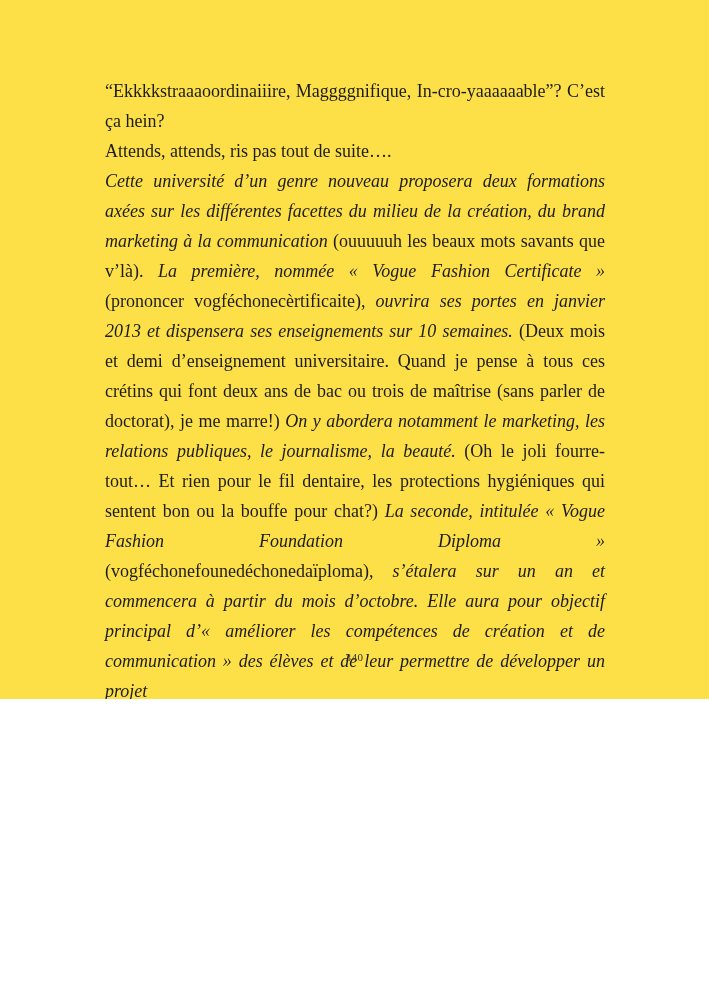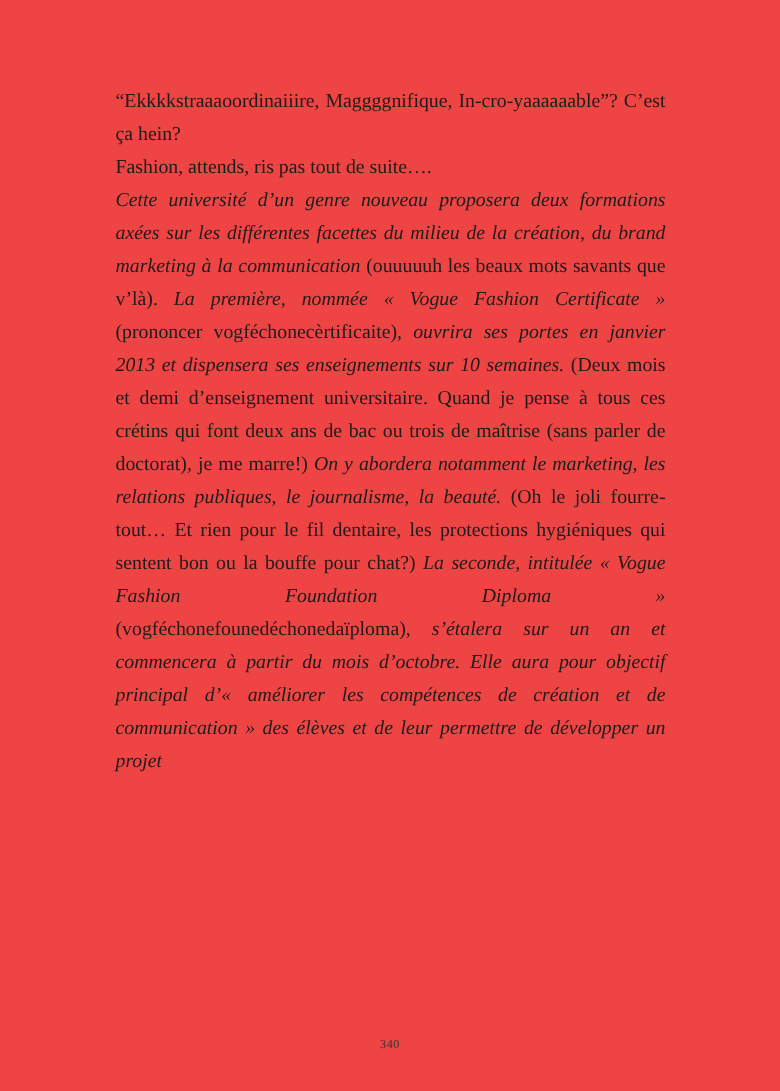--- a/index.html
+++ b/index.html
@@ -9,24 +9,24 @@
   }
   body {
     width: 709px;
     height: 992px;
     font-family: "Liberation Serif", "DejaVu Serif", serif;
     color: #1c1c1c;
   }
   .page {
     position: relative;
     width: 709px;
-    height: 992px;
+    height: 699px;
     box-sizing: border-box;
     padding: 76px 104px 0 105px;
-    background: #ef4444;
+    background: #fde047;
     overflow: hidden;
   }
   .text-block {
     font-size: 18px;
     line-height: 30px;
     text-align: justify;
     text-justify: inter-word;
   }
   .text-block p {
     margin: 0;
@@ -48,20 +48,20 @@
 </style>
 </head>
 <body>
 
 <div class="page">
   <div class="text-block">
 
     <p><span>“Ekkkkstraaaoordinaiiire, Maggggnifique, In-cro-yaaaaaable”? C’est ça hein?</span></p>
 
 
-    <p><span>Fashion, attends, ris pas tout de suite….</span></p>
+    <p><span>Attends, attends, ris pas tout de suite….</span></p>
 
     <p><em>Cette université d’un genre nouveau proposera deux formations axées sur les différentes facettes du milieu de la création, du brand marketing à la communication</em><span> (ouuuuuh les beaux mots savants que v’là). </span><em>La première, nommée « Vogue Fashion Certificate »</em><span> (prononcer vogféchonecèrtificaite), </span><em>ouvrira ses portes en janvier 2013 et dispensera ses enseignements sur 10 semaines.</em><span> (Deux mois et demi d’enseignement universitaire. Quand je pense à tous ces crétins qui font deux ans de bac ou trois de maîtrise (sans parler de doctorat), je me marre!) </span><em>On y abordera notamment le marketing, les relations publiques, le journalisme, la beauté.</em><span> (Oh le joli fourre-tout… Et rien pour le fil dentaire, les protections hygiéniques qui sentent bon ou la bouffe pour chat?) </span><em>La seconde, intitulée « Vogue Fashion Foundation Diploma »</em><span> (vogféchonefounedéchonedaïploma), </span><em>s’étalera sur un an et commencera à partir du mois d’octobre. Elle aura pour objectif principal d’« améliorer les compétences de création et de communication » des élèves et de leur permettre de développer un projet</em></p>
 
   </div>
 
   <div class="page-number">340</div>
 </div>
 
 </body></html>

